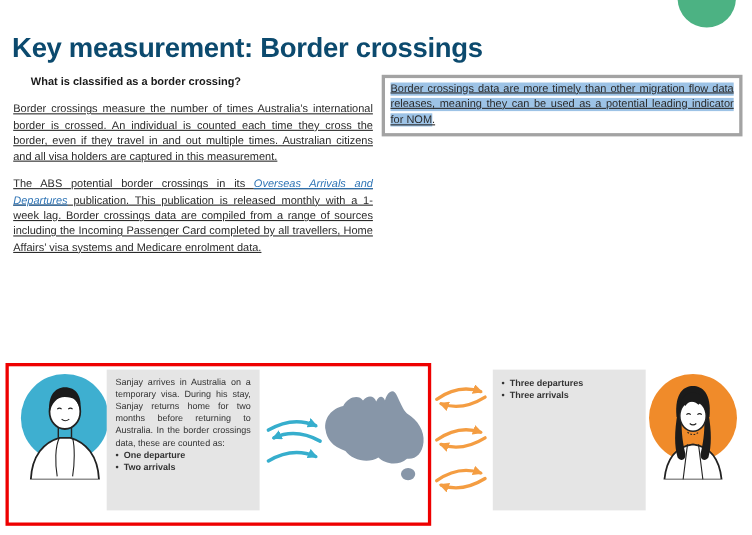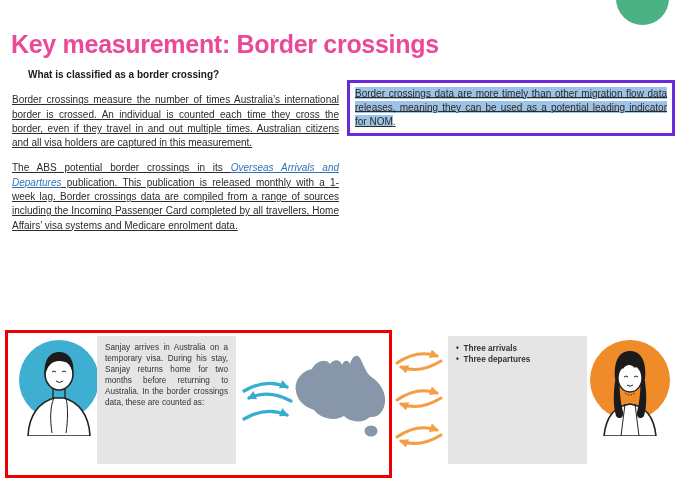--- a/index.html
+++ b/index.html
@@ -2,33 +2,33 @@
 <html><head>
 <meta charset="utf-8">
 <style>
   html,body { margin:0; padding:0; background:#fff; }
   .page {
     position:relative; width:684px; height:486px; background:#ffffff;
     font-family:"Liberation Sans", sans-serif; overflow:hidden;
   }
   .page-title {
     position:absolute; left:11px; top:13px;
-    font-size:25px; font-weight:bold; color:#ec4899; letter-spacing:-0.3px;
+    font-size:25px; font-weight:bold; color:#0c4a6e; letter-spacing:-0.3px;
   }
   .green-accent {
     position:absolute; left:616px; top:-28px; width:53px; height:53px;
     border-radius:50%; background:#4CB283;
   }
   .col { position:absolute; top:68px; width:327px; font-size:10px; line-height:1.43; color:#2b2b2b; text-align:justify; }
   .col-left  { left:12px;  }
   .col-right { left:347px; width:328px; }
   .col-heading { font-size:10px; font-weight:bold; color:#1a1a1a; margin:0 0 11px 16px; text-align:left; }
   .col p { margin:0 0 11px 0;text-decoration:underline; }
   .doc-link { color:#2E74B5; font-style:italic; text-decoration:underline; cursor:pointer; }
-  .red-callout { border:3px solid #6d28d9; padding:3px 5px 4px 5px; margin:12px 0 11px 0; }
+  .red-callout { border:3px solid #a3a3a3; padding:3px 5px 4px 5px; margin:0 0 11px 0; }
   .red-callout p { margin:0; }
   .hl { background:#9DC3E6; padding:0.5px 0; }
 
   .red-frame {
     position:absolute; left:5px; top:330px; width:387px; height:148px;
     border:3px solid #EE0000; box-sizing:border-box;
   }
   .desc-box {
     position:absolute; top:336px; width:123px; min-height:114px;
     background:#e5e5e5; padding:7px 8px;
@@ -78,20 +78,24 @@
     <path d="M38,51 L38,61 M50,51 L50,61" stroke="#222" stroke-width="1.3"></path>
     <ellipse cx="44" cy="37" rx="14" ry="16" fill="#ffffff" stroke="#222" stroke-width="1.6"></ellipse>
     <path d="M30,39 C28,23 35,15 44,15 C54,15 60,23 58,37 C56,27 52,24 44,24 C37,24 32,29 30,39 Z" fill="#1b1b1b"></path>
     <path d="M37,35 q2,-2 4,0" fill="none" stroke="#222" stroke-width="1"></path>
     <path d="M47,35 q2,-2 4,0" fill="none" stroke="#222" stroke-width="1"></path>
     <path d="M41,44 q3,3 7,0" fill="none" stroke="#222" stroke-width="1"></path>
   </svg>
 
   <div class="desc-box desc-sanjay">
     <span>Sanjay arrives in Australia on a temporary visa. During his stay, Sanjay returns home for two months before returning to Australia. In the border crossings data, these are counted as:</span>
+    <ul>
+      <li>One departure</li>
+      <li>Two arrivals</li>
+    </ul>
   </div>
 
   <svg class="art-svg arrows-blue" width="54" height="48" viewBox="0 0 54 48">
     <defs>
       <marker id="mb" markerWidth="9" markerHeight="9" refX="7" refY="4.5" orient="auto" markerUnits="userSpaceOnUse">
         <path d="M0,0 L9,4.5 L0,9 Z" fill="#36AECD"></path>
       </marker>
     </defs>
     <path d="M3,15 Q25,2 46,11" fill="none" stroke="#36AECD" stroke-width="3.2" stroke-linecap="round" marker-end="url(#mb)"></path>
     <path d="M50,25 Q28,13 8,22" fill="none" stroke="#36AECD" stroke-width="3.2" stroke-linecap="round" marker-end="url(#mb)"></path>
@@ -118,22 +122,22 @@
       <path d="M47,13 Q26,26 7,19" fill="none" stroke="#F49D42" stroke-width="3" stroke-linecap="round" marker-end="url(#mo)"></path>
     </g>
     <g transform="translate(0,74)">
       <path d="M3,15 Q23,1 43,8" fill="none" stroke="#F49D42" stroke-width="3" stroke-linecap="round" marker-end="url(#mo)"></path>
       <path d="M47,13 Q26,26 7,19" fill="none" stroke="#F49D42" stroke-width="3" stroke-linecap="round" marker-end="url(#mo)"></path>
     </g>
   </svg>
 
   <div class="desc-box desc-sophie">
     <ul>
+      <li>Three departures</li>
       <li>Three arrivals</li>
-      <li>Three departures</li>
     </ul>
   </div>
 
   <svg class="avatar-svg avatar-sophie" width="88" height="99" viewBox="0 0 88 99">
     <circle cx="44" cy="43" r="40" fill="#F08B2A"></circle>
     <path d="M29,42 C27,20 36,14 44,14 C52,14 61,20 59,42 Z" fill="#1b1b1b"></path>
     <path d="M18,99 C20,79 29,69 44,67 C59,69 68,79 70,99 Z" fill="#ffffff" stroke="#222" stroke-width="1.6" stroke-linejoin="round"></path>
     <path d="M39,67 L35,99 M49,67 L53,99" fill="none" stroke="#222" stroke-width="1"></path>
     <path d="M30,38 C27,56 27,68 30,79 C33,83 38,81 37,75 C34,63 33,50 34,40 Z" fill="#1b1b1b"></path>
     <path d="M58,38 C61,56 61,68 58,79 C55,83 50,81 51,75 C54,63 55,50 54,40 Z" fill="#1b1b1b"></path>

